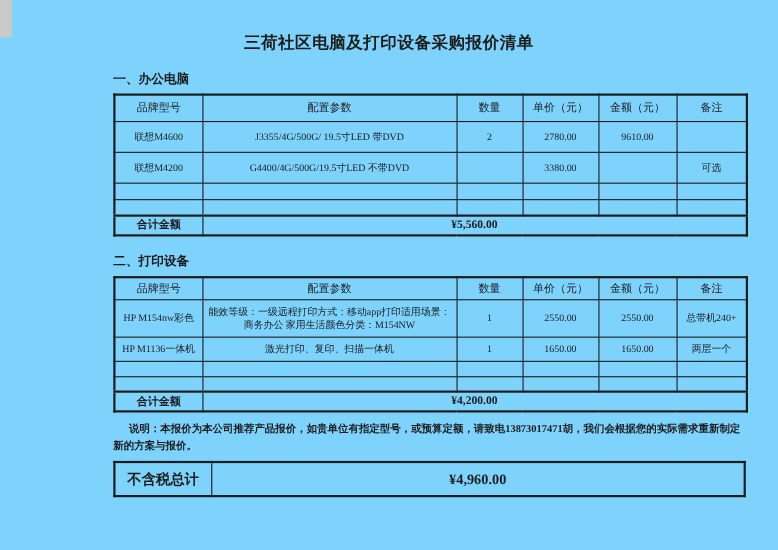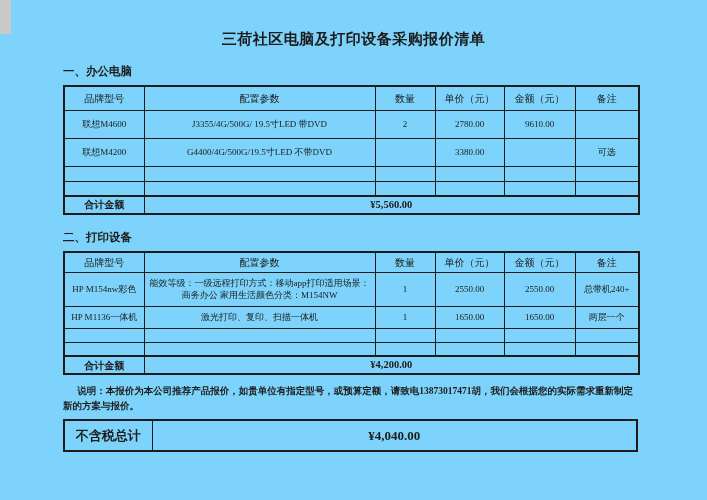--- a/index.html
+++ b/index.html
@@ -20,21 +20,21 @@
     width: 11px; height: 34px;
     background: #c9c9c9;
   }
   .title {
     padding-top: 30px;
     text-align: center;
     font-size: 15px;
     font-weight: bold;
     letter-spacing: 0.5px;
   }
-  .content { padding-left: 63px; padding-right: 67px; }
+  .content { padding-left: 103px; padding-right: 67px; }
   .sec-heading {
     margin-top: 15px;
     font-size: 11.5px;
     font-weight: bold;
   }
   table.quote-table, table.summary-table {
     border-collapse: collapse;
     table-layout: fixed;
     width: 575px;
     border: 2px solid #1c1c1c;
@@ -211,19 +211,19 @@
         </tr>
       </tbody>
     </table>
 
     <p class="note">说明：本报价为本公司推荐产品报价，如贵单位有指定型号，或预算定额，请致电13873017471胡，我们会根据您的实际需求重新制定新的方案与报价。</p>
 
     <table class="summary-table">
       <tbody>
         <tr>
           <td class="s-label">不含税总计</td>
-          <td class="s-value">¥4,040.00</td>
+          <td class="s-value">¥4,960.00</td>
         </tr>
       </tbody>
     </table>
 
   </div>
 </div>
 
 </body></html>

